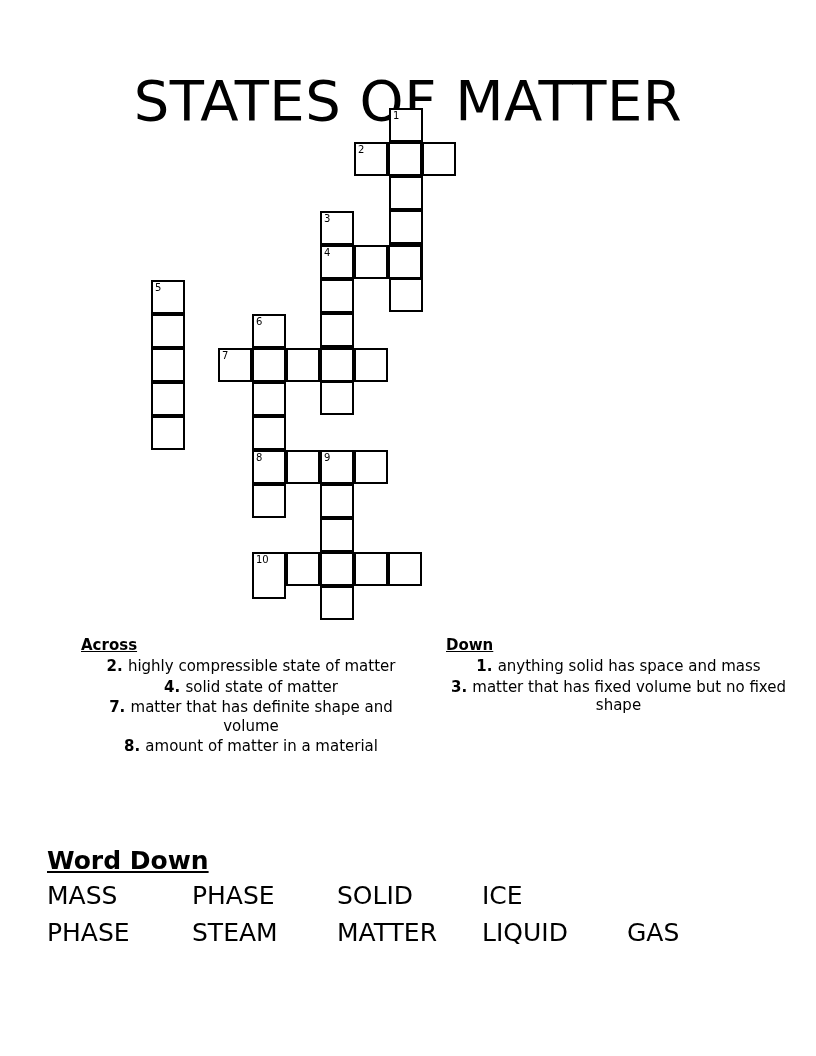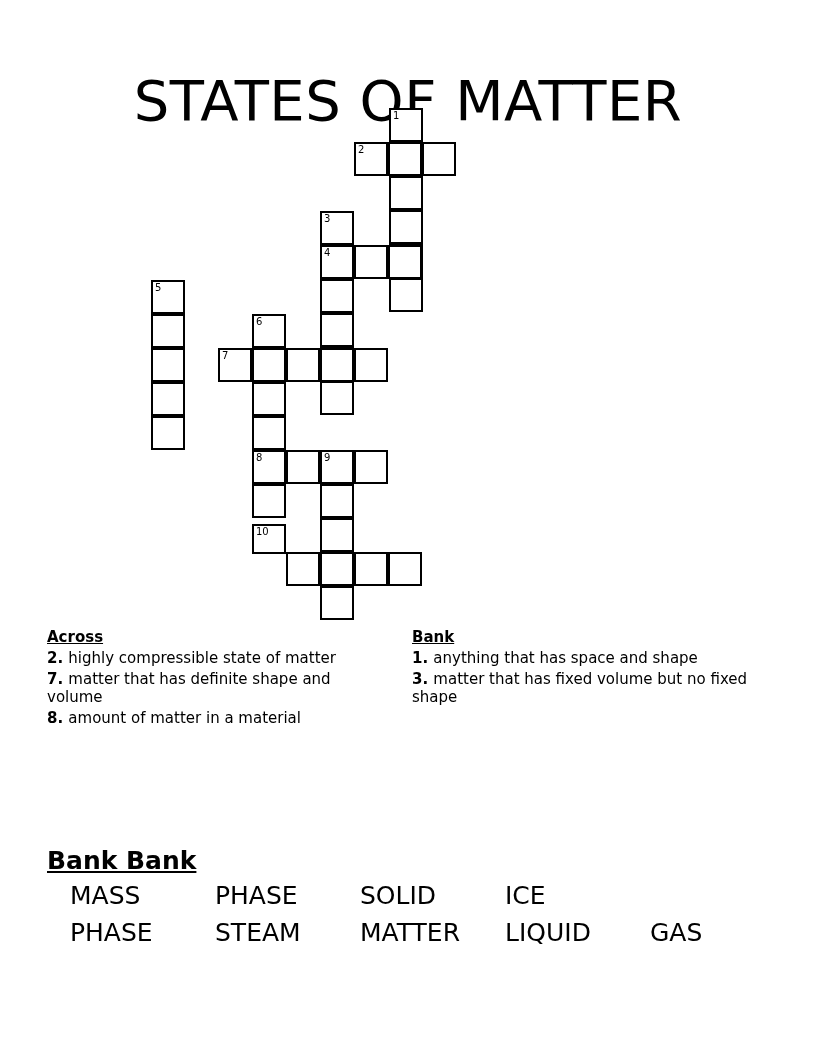--- a/index.html
+++ b/index.html
@@ -59,21 +59,22 @@
   
   #clues {
     position: absolute;
     left: 0;
     top: 628px;
     width: 816px;
     height: 205px;
   }
   .clue-col {
     position: absolute;
-    top: 0;
+    top: 8px;
+    margin-left: 34px;
   }
   #clues-across { left: 47px; width: 340px; }
   #clues-down   { left: 412px; width: 345px; }
 
   .clue-heading {
     font-family: "DejaVu Sans", sans-serif;
     font-size: 15px;
     font-weight: bold;
     text-decoration: underline;
     line-height: 19px;
@@ -83,20 +84,21 @@
     list-style: none;
     margin: 0;
     padding: 0;
   }
   .clue-item {
     font-family: "DejaVu Sans", sans-serif;
     font-size: 15px;
     line-height: 18.5px;
     margin: 0 0 2px 0;
     color: #000000;
+    text-align: center;
   }
   .clue-num {
     font-weight: bold;
   }
 
   
   #word-bank {
     position: absolute;
     left: 47px;
     top: 846px;
@@ -106,21 +108,20 @@
     font-family: "DejaVu Sans", sans-serif;
     font-size: 25px;
     font-weight: bold;
     text-decoration: underline;
     line-height: 30px;
     margin-bottom: 2px;
   }
   .wb-row {
     display: flex;
     margin-top: 2px;
-    margin-left: 23px;
   }
   .wb-word {
     font-family: "DejaVu Sans", sans-serif;
     font-size: 25px;
     line-height: 35px;
     font-weight: 400;
     letter-spacing: 0px;
   }
   .wb-c0 { width: 145px; }
   .wb-c1 { width: 145px; }
@@ -184,51 +185,52 @@
     <div class="xw-cell" style="left: 354px; top: 348px; width: 34px; height: 34px;"></div>
     <div class="xw-cell" style="left: 286px; top: 450px; width: 34px; height: 34px;"></div>
     <div class="xw-cell" style="left: 320px; top: 450px; width: 34px; height: 34px;">
       <span class="xw-num">9</span>
     </div>
     <div class="xw-cell" style="left: 354px; top: 450px; width: 34px; height: 34px;"></div>
     <div class="xw-cell" style="left: 320px; top: 484px; width: 34px; height: 34px;"></div>
     <div class="xw-cell" style="left: 320px; top: 518px; width: 34px; height: 34px;"></div>
     <div class="xw-cell" style="left: 320px; top: 552px; width: 34px; height: 34px;"></div>
     <div class="xw-cell" style="left: 320px; top: 586px; width: 34px; height: 34px;"></div>
-    <div class="xw-cell" style="left: 252px; top: 524px; width: 34px; height: 30px;">
+    <div class="xw-cell" style="left: 252px; top: 552px; width: 34px; height: 47px;">
       <span class="xw-num">10</span>
     </div>
     <div class="xw-cell" style="left: 286px; top: 552px; width: 34px; height: 34px;"></div>
     <div class="xw-cell" style="left: 354px; top: 552px; width: 34px; height: 34px;"></div>
     <div class="xw-cell" style="left: 388px; top: 552px; width: 34px; height: 34px;"></div>
   </div>
 
 <div id="clues">
 
   <div class="clue-col" id="clues-across">
     <div class="clue-heading">Across</div>
     <ul class="clue-list" id="across-list">
         <li class="clue-item"><span class="clue-num">2. </span><span class="clue-text">highly compressible state of matter</span></li>
+        <li class="clue-item"><span class="clue-num">4. </span><span class="clue-text">solid state of matter</span></li>
         <li class="clue-item"><span class="clue-num">7. </span><span class="clue-text">matter that has definite shape and volume</span></li>
         <li class="clue-item"><span class="clue-num">8. </span><span class="clue-text">amount of matter in a material</span></li>
       </ul>
   </div>
 
   <div class="clue-col" id="clues-down">
-    <div class="clue-heading">Bank</div>
+    <div class="clue-heading">Down</div>
     <ul class="clue-list" id="down-list">
-        <li class="clue-item"><span class="clue-num">1. </span><span class="clue-text">anything that has space and shape</span></li>
+        <li class="clue-item"><span class="clue-num">1. </span><span class="clue-text">anything solid has space and mass</span></li>
         <li class="clue-item"><span class="clue-num">3. </span><span class="clue-text">matter that has fixed volume but no fixed shape</span></li>
       </ul>
   </div>
 
 </div>
 
 <div id="word-bank">
-  <div id="word-bank-heading">Bank Bank</div>
+  <div id="word-bank-heading">Word Down</div>
   <div id="word-bank-rows">
       <div class="wb-row">
         <span class="wb-word wb-c0">MASS</span>
         <span class="wb-word wb-c2">PHASE</span>
         <span class="wb-word wb-c3">SOLID</span>
         <span class="wb-word wb-c4">ICE</span>
       </div>
       <div class="wb-row">
         <span class="wb-word wb-c0">PHASE</span>
         <span class="wb-word wb-c1">STEAM</span>

